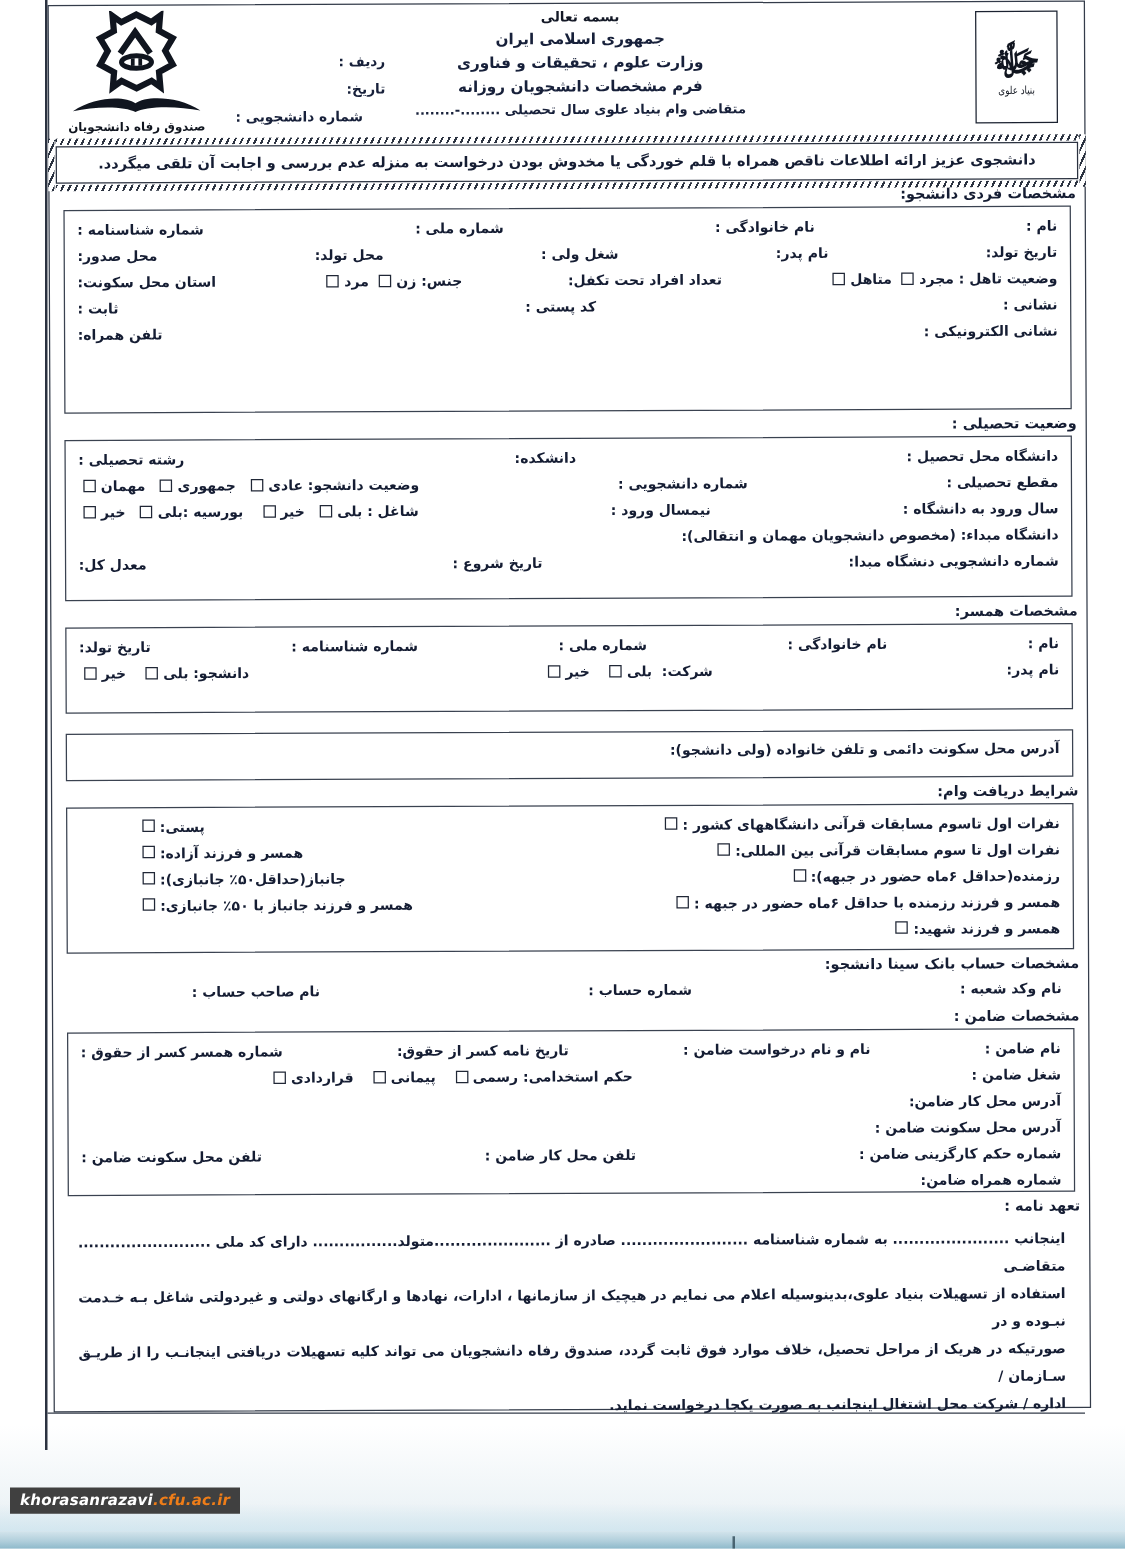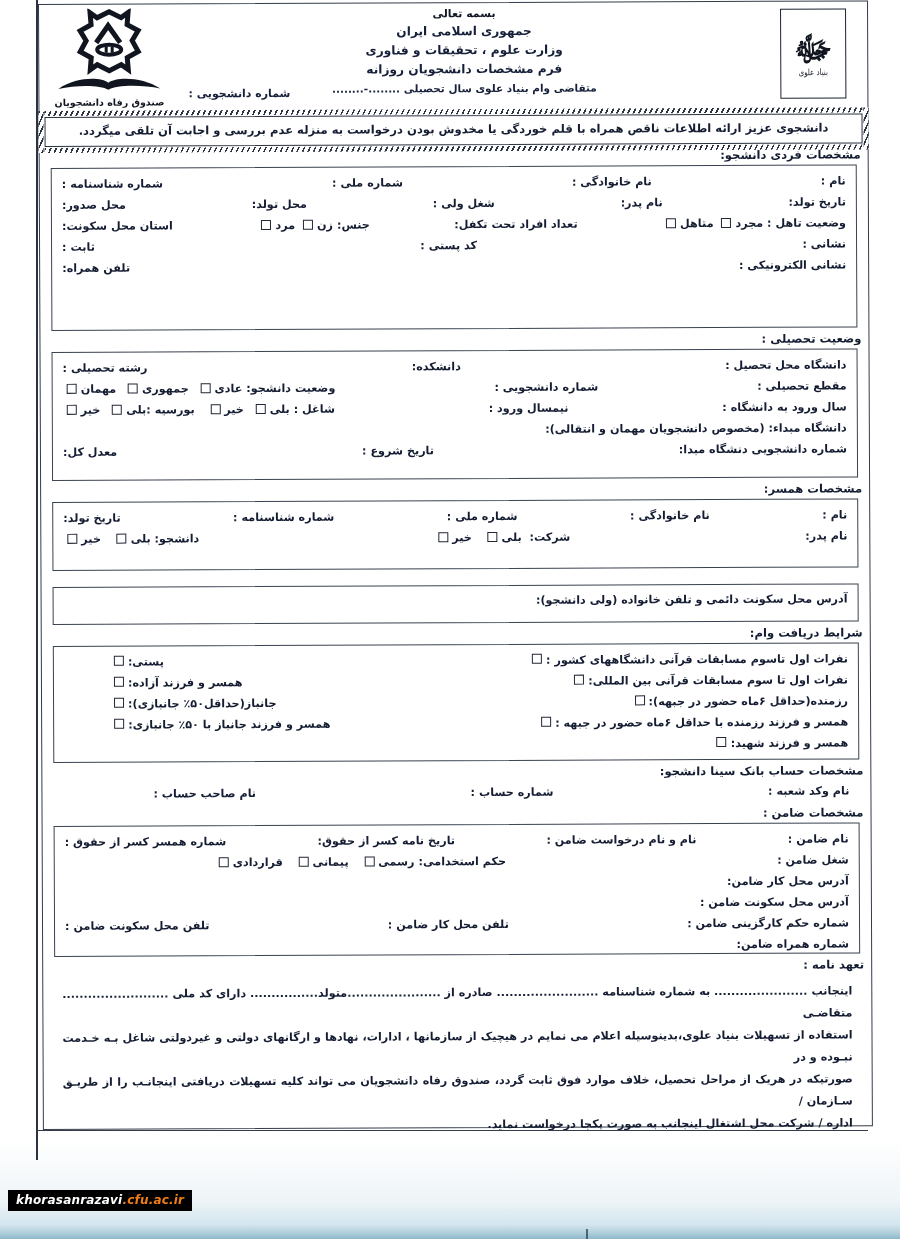--- a/index.html
+++ b/index.html
@@ -135,21 +135,21 @@
     direction:rtl;
   }
   .sign span{margin-right:120px;}
   .bottom-rule{
     position:absolute;left:38px;top:1130px;width:830px;height:0;
     border-top:1.6px solid #343c4a;z-index:5;
   }
   
   .watermark{
     position:absolute;left:8px;bottom:28px;
-    background:#000000;padding:3px 8px 4px 8px;
+    background:#404040;padding:3px 8px 4px 8px;
     font-family:"DejaVu Sans","Liberation Sans",sans-serif;
     font-size:12px;font-weight:700;font-style:italic;
     direction:ltr;z-index:20;letter-spacing:.2px;margin-top:20px;
   }
   .wm-a{color:#ffffff;}
   .wm-b{color:#ef7d18;}
   .band{
     position:absolute;left:0;right:0;bottom:0;height:14px;
     background:linear-gradient(180deg,#cfe2ea 0%,#a9cad8 55%,#7fb0c4 100%);
     opacity:.85;z-index:6;
@@ -202,20 +202,24 @@
       </div>
 
       <div class="header-center">
         <div class="hc-bismillah">بسمه تعالی</div>
         <div class="hc-line">جمهوری اسلامی ایران</div>
         <div class="hc-line">وزارت علوم ، تحقیقات و فناوری</div>
         <div class="hc-line">فرم مشخصات دانشجویان روزانه</div>
         <div class="hc-line small">متقاضی وام بنیاد علوی سال تحصیلی ........-........</div>
       </div>
 
+      <div class="header-left-fields">
+        <div class="hlf">ردیف :</div>
+        <div class="hlf">تاریخ:</div>
+      </div>
       <div class="stu-num">شماره دانشجویی :</div>
     </div>
 
     <div class="notice-wrap">
       <div class="hatch top"></div>
       <div class="hatch bot"></div>
       <div class="hatch-v l"></div>
       <div class="hatch-v r"></div>
       <div class="notice">دانشجوی عزیز ارائه اطلاعات ناقص همراه با قلم خوردگی یا مخدوش بودن درخواست به منزله عدم بررسی و اجابت آن تلقی میگردد.</div>
     </div>

